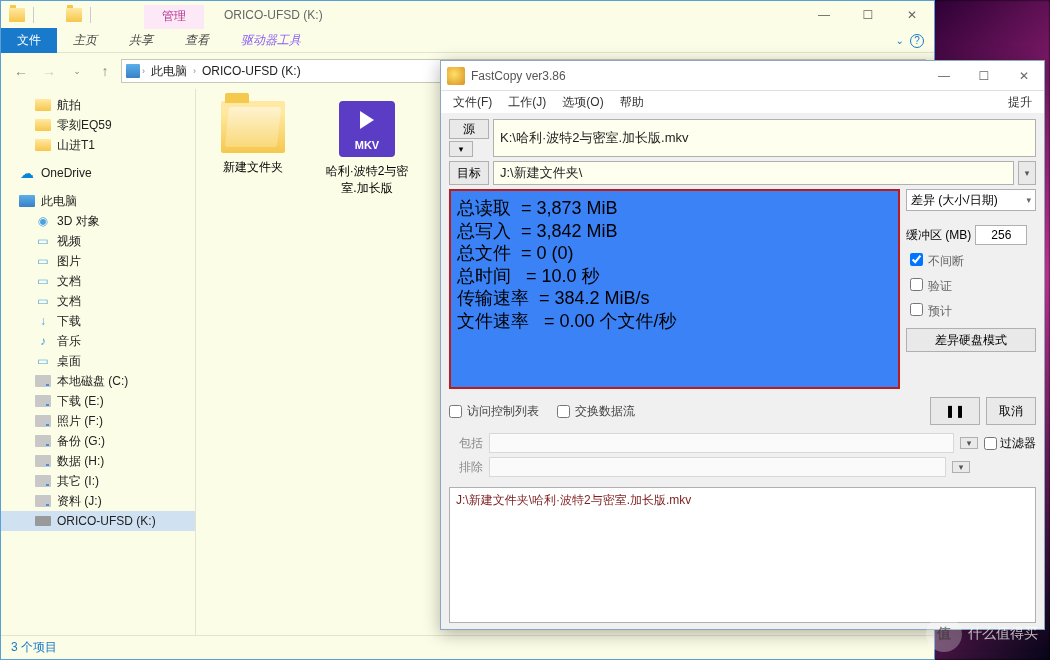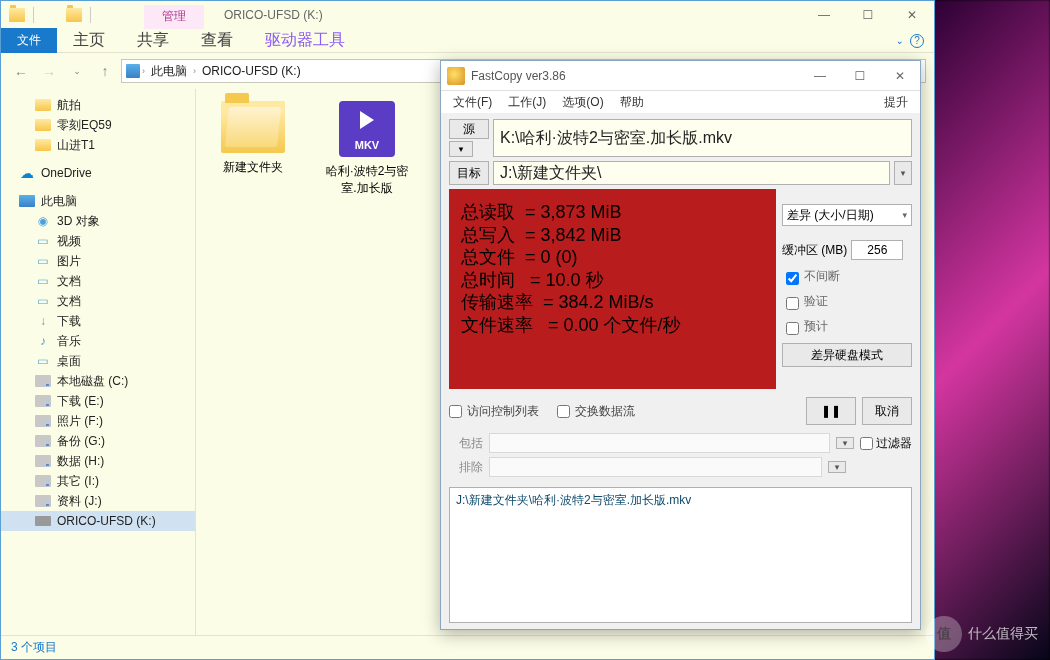--- a/index.html
+++ b/index.html
@@ -18,21 +18,21 @@
 .folder-ico::before { content:""; position:absolute; top:-3px; left:1px; width:6px; height:3px; background:#f7c64b; border-radius:1px 1px 0 0;}
 .exp-tabs { display: flex; margin-left: 50px; height: 28px; align-items: flex-end; }
 .exp-tab { padding: 3px 18px 4px; font-size: 12px; color: #444; background: #e8f5d8; }
 .exp-tab.mgr { background: #fce8f6; color: #b4388e; }
 .exp-title-text { margin-left: 20px; color: #666; align-self: center; font-size: 12px; }
 .exp-wincontrols { margin-left: auto; display: flex; }
 .exp-wc { width: 44px; height: 28px; display: flex; align-items: center; justify-content: center; color: #666; }
 
 .exp-ribbon { height: 24px; display: flex; align-items: center; padding-left: 0; border-bottom: 1px solid #e3e3cf; }
 .rib-file { background: #1979ca; color: #fff; padding: 4px 16px; font-size: 12px; }
-.rib-item { padding: 4px 16px; color: #444; font-size: 16px; }
+.rib-item { padding: 4px 16px; color: #444; font-size: 12px; font-style: italic; }
 .rib-item.tool { color: #8b5cf6; }
 .rib-expand { margin-left: auto; padding-right: 10px; display:flex; gap:6px; align-items:center; color:#1979ca;}
 
 .exp-nav { height: 36px; display: flex; align-items: center; padding: 4px 8px; gap: 4px; background: #fcfde7; }
 .nav-arrow { width: 24px; height: 24px; display: flex; align-items: center; justify-content: center; color: #888; font-size: 14px; }
 .addr-bar { flex: 1; height: 24px; border: 1px solid #c8c8b8; background: #fff; display: flex; align-items: center; padding: 0 4px; font-size: 12px; gap: 2px; }
 .addr-seg { padding: 0 4px; color: #222; }
 .addr-chev { color: #888; font-size: 9px; }
 .pc-ico { width:14px; height:14px; background: linear-gradient(#5ab0e8,#3a80c8); border-radius:1px;}
 
@@ -54,61 +54,61 @@
 .file-item { width: 90px; text-align: center; font-size: 12px; }
 .big-folder { width: 64px; height: 52px; margin: 0 auto 6px; background: linear-gradient(#ffe9a2 20%,#f5c84e); border-radius: 2px; position: relative; }
 .big-folder::before{content:"";position:absolute;top:-8px;left:4px;width:24px;height:10px;background:#f5c84e;border-radius:2px 2px 0 0;}
 .big-folder.open::after{content:"";position:absolute;left:6px;top:6px;width:52px;height:40px;background:linear-gradient(#fff3d0,#f9d97a);transform:skewX(-6deg);border-radius:2px;}
 .mkv-ico { width: 56px; height: 56px; margin: 0 auto 6px; background: #5b3cc4; border-radius: 4px; display: flex; align-items: flex-end; justify-content: center; color: #fff; font-weight: bold; padding-bottom: 6px; font-size: 11px; position:relative;}
 .mkv-ico::before{content:"";position:absolute;top:10px;left:50%;transform:translateX(-50%);border-left:14px solid #fff;border-top:9px solid transparent;border-bottom:9px solid transparent;}
 
 .statusbar { height: 24px; border-top: 1px solid #e3e3cf; display: flex; align-items: center; padding: 0 10px; font-size: 12px; color: #1979ca; background: #fcfde7; }
 
 
-.fastcopy { position: absolute; left: 440px; top: 60px; width: 481px; height: 570px; background: #f0f0f0; border: 1px solid #8aa6c1; display: flex; flex-direction: column; box-shadow: 0 4px 16px rgba(0,0,0,.3); }
+.fastcopy { position: absolute; left: 440px; top: 60px; width: 605px; height: 570px; background: #f0f0f0; border: 1px solid #8aa6c1; display: flex; flex-direction: column; box-shadow: 0 4px 16px rgba(0,0,0,.3); }
 .fc-title { height: 30px; display: flex; align-items: center; padding-left: 6px; background: #fff; border-bottom: 1px solid #e0e0e0; }
 .fc-ico { width: 18px; height: 18px; background: radial-gradient(circle at 40% 40%, #ffe068, #d89020); border-radius: 2px; margin-right: 6px; position:relative;}
 .fc-titletext { color: #555; font-size: 12px; }
 .fc-wc { margin-left: auto; display: flex; }
 .fc-wcbtn { width: 40px; height: 30px; display: flex; align-items: center; justify-content: center; color: #666; font-size: 12px;}
 
 .fc-menu { height: 22px; display: flex; align-items: center; padding: 0 6px; gap: 4px; background: #fff; font-size: 12px; color: #333; }
 .fc-menuitem { padding: 2px 6px; }
 .fc-menu-right { margin-left: auto; }
 
 .fc-body { flex: 1; padding: 6px 8px; display: flex; flex-direction: column; gap: 4px; background: #f0f0f0; }
 .fc-row { display: flex; align-items: stretch; gap: 4px; }
 .fc-btn { width: 40px; background: #e9e9e9; border: 1px solid #b0b0b0; font-size: 12px; display: flex; align-items: center; justify-content: center; }
-.fc-input { flex: 1; background: #fffff0; border: 1px solid #b0b0b0; padding: 4px 6px; font-size: 16px; color: #222; height: 38px; display:flex; align-items:center;}
+.fc-input { flex: 1; background: #fffff0; border: 1px solid #b0b0b0; padding: 4px 6px; font-size: 13px; color: #222; height: 38px; display:flex; align-items:center;}
 .fc-input.short { height: 24px; }
 .fc-dd { width: 18px; border: 1px solid #b0b0b0; background: #e9e9e9; display:flex;align-items:center;justify-content:center;font-size:9px;color:#555;}
 
 .fc-stats-row { display: flex; gap: 6px; align-items: flex-start; }
-.fc-stats { flex: 1; background: #b91c1c; border: 6px solid #b91c1c; padding: 6px; font-family: "SimSun","NSimSun",monospace; font-size: 18px; line-height: 1.25; color: #000; height: 200px; white-space: pre; overflow: hidden;}
+.fc-stats { flex: 1; background: #3b82f6; border: 2px solid #b91c1c; padding: 6px; font-family: "SimSun","NSimSun",monospace; font-size: 18px; line-height: 1.25; color: #000; height: 200px; white-space: pre; overflow: hidden;}
 .fc-side { width: 130px; display: flex; flex-direction: column; gap: 4px; font-size: 12px;}
-.fc-combo { height: 22px; border: 1px solid #b0b0b0; background: #fff; display: flex; align-items: center; padding: 0 4px; justify-content: space-between; margin-top: 15px;}
+.fc-combo { height: 22px; border: 1px solid #b0b0b0; background: #fff; display: flex; align-items: center; padding: 0 4px; justify-content: space-between;}
 .fc-combo .chev{font-size:9px;color:#666;}
 .fc-buf { display: flex; align-items: center; gap: 4px; margin-top: 10px;}
 .fc-bufbox { width: 52px; height: 20px; border: 1px solid #b0b0b0; background: #fff; text-align: center; padding:2px;}
 .fc-fullspeed { height: 24px; border: 1px solid #b0b0b0; background: #e9e9e9; display:flex;align-items:center;justify-content:center; margin-top:8px;}
-.fc-chk { display: flex; align-items: flex-end; gap: 5px; color: #666; margin-top:4px; padding-left:4px;}
+.fc-chk { display: flex; align-items: flex-start; gap: 5px; color: #666; margin-top:4px; padding-left:4px;}
 .fc-chk input{width:13px;height:13px;}
 .fc-diffmode { height: 24px; border: 1px solid #b0b0b0; background: #e9e9e9; display:flex;align-items:center;justify-content:center; margin-top:4px;}
 
 .fc-mid { display: flex; align-items: center; gap: 18px; padding: 4px 0; }
 .fc-mid-chk { display: flex; align-items: center; gap: 5px; color: #444; font-size:12px;}
 .fc-ctrl { margin-left: auto; display: flex; gap: 6px; }
 .fc-ctrlbtn { width: 50px; height: 28px; border: 1px solid #b0b0b0; background: #e9e9e9; display:flex;align-items:center;justify-content:center; font-size:12px;}
 
 .fc-filter { display: flex; align-items: center; gap: 6px; font-size: 12px; }
 .fc-flabel { width: 34px; color: #888; text-align: right; }
 .fc-finput { flex: 1; height: 20px; border: 1px solid #d8d8d8; background: #fafafa; }
 .fc-fchk { display:flex; align-items:center; gap:3px; font-size:12px;}
 
-.fc-log { flex:1; min-height:60px; border: 1px solid #b0b0b0; background: #fff; padding: 4px 6px; font-size: 12px; color: #0c4a6e; margin-top:6px;}
+.fc-log { flex:1; min-height:60px; border: 1px solid #b0b0b0; background: #fff; padding: 4px 6px; font-size: 12px; color: #7f1d1d; margin-top:6px;}
 
 
 .watermark { position: absolute; right: 12px; bottom: 8px; display: flex; align-items: center; gap: 6px; color: #fff; opacity: .7; font-size: 14px;}
 .wm-circle { width: 36px; height: 36px; border-radius: 50%; background: rgba(255,255,255,.4); display:flex;align-items:center;justify-content:center;font-weight:bold;color:#555;}
 </style>
 </head>
 <body>
 
 <div class="bg-side"></div>
 

